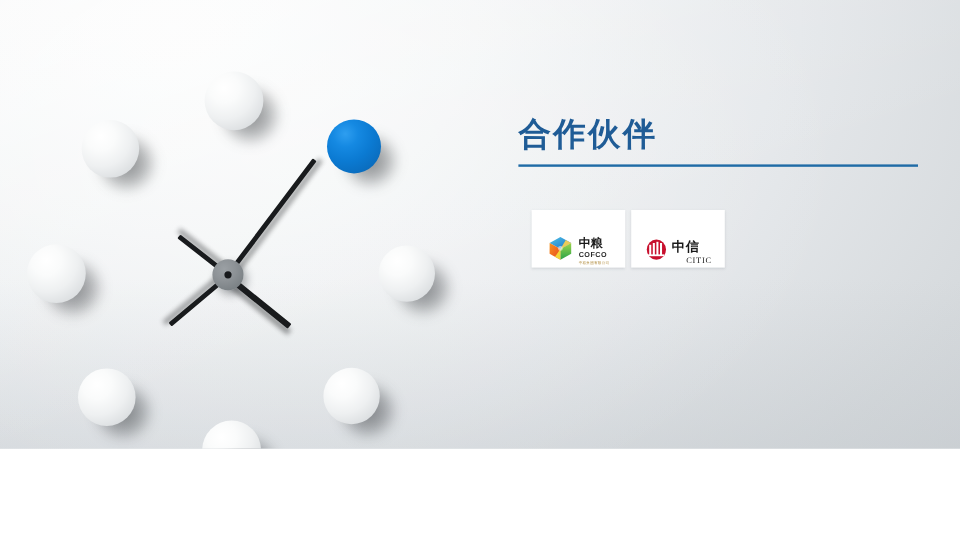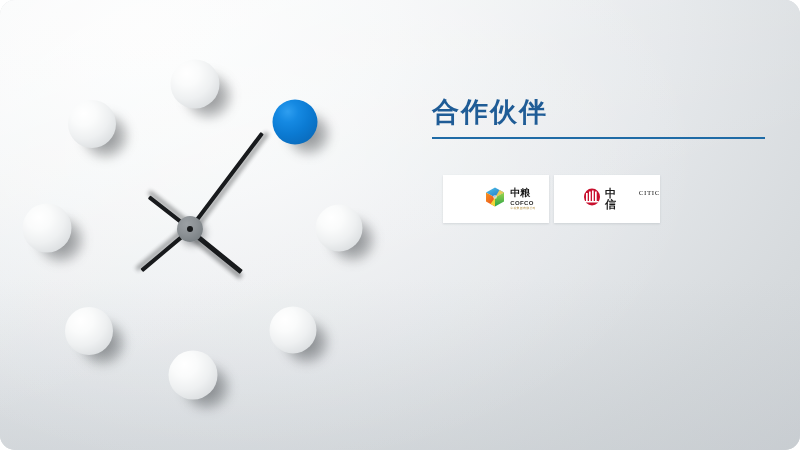--- a/index.html
+++ b/index.html
@@ -3,25 +3,24 @@
 <meta charset="utf-8">
 <style>
   html, body {
     margin: 0;
     padding: 0;
     background: #ffffff;
   }
   #slide {
     position: relative;
     width: 800px;
-    height: 450px;
+    height: 374px;
     overflow: hidden;
     font-family: "Liberation Sans", "DejaVu Sans", sans-serif;
     background: #d5d9dc;
-    border-radius: 15px;
   }
   
   .bg-base {
     position: absolute;
     inset: 0;
     background:
       radial-gradient(ellipse 900px 620px at 18% 6%, #fbfcfc 0%, #f2f4f5 28%, #e4e7ea 58%, #d6dadd 82%, #ced2d6 100%);
   }
   .bg-sheen {
     position: absolute;
@@ -136,25 +135,24 @@
     width: 322px;
     display: flex;
     flex-wrap: wrap;
     gap: 8px 5px;
   }
   .logo-card {
     width: 78px;
     height: 48px;
     background: #ffffff;
     display: flex;
-    align-items: center;
+    align-items: flex-end;
     justify-content: center;
     box-shadow: 0 1px 2px rgba(120,128,135,0.22);
     overflow: hidden;
-    padding-left: 28px;
   }
   .logo-inner {
     display: flex;
     align-items: center;
     justify-content: center;
     gap: 3px;
     transform: scale(1);
   }
 
   
@@ -186,21 +184,21 @@
     letter-spacing: 0.3px;
   }
 
   
   .gemdale-wrap { flex-direction: column; gap: 2px; }
   .gemdale-en { font-size: 7.5px; font-weight: bold; color: #e8640f; letter-spacing: 0.1px; line-height: 1; }
   .gemdale-cn { font-size: 6.5px; font-weight: bold; color: #2b2b2b; letter-spacing: 0.4px; line-height: 1; }
 
   
   .citic-wrap { gap: 3px; }
-  .citic-text { display: flex; flex-direction: row; align-items: flex-start; line-height: 1; }
+  .citic-text { display: flex; flex-direction: column; align-items: flex-start; line-height: 1; }
   .citic-cn { font-size: 11px; font-weight: bold; color: #1a1a1a; letter-spacing: 0.5px; }
   .citic-en { font-size: 7px; color: #1a1a1a; letter-spacing: 0.6px; margin-top: 2px; font-family: Liberation Serif, serif; margin-left: 12px; }
 </style>
 </head>
 <body>
 
 <div id="slide">
 
   <div class="bg-base"></div>
   <div class="bg-sheen"></div>

